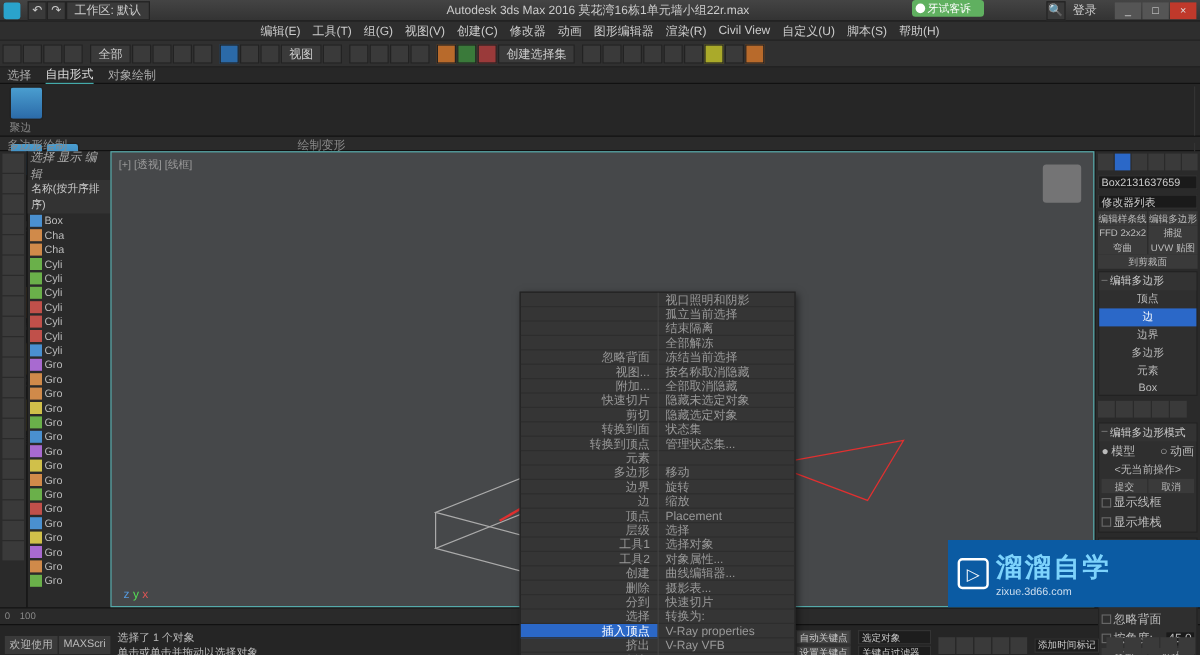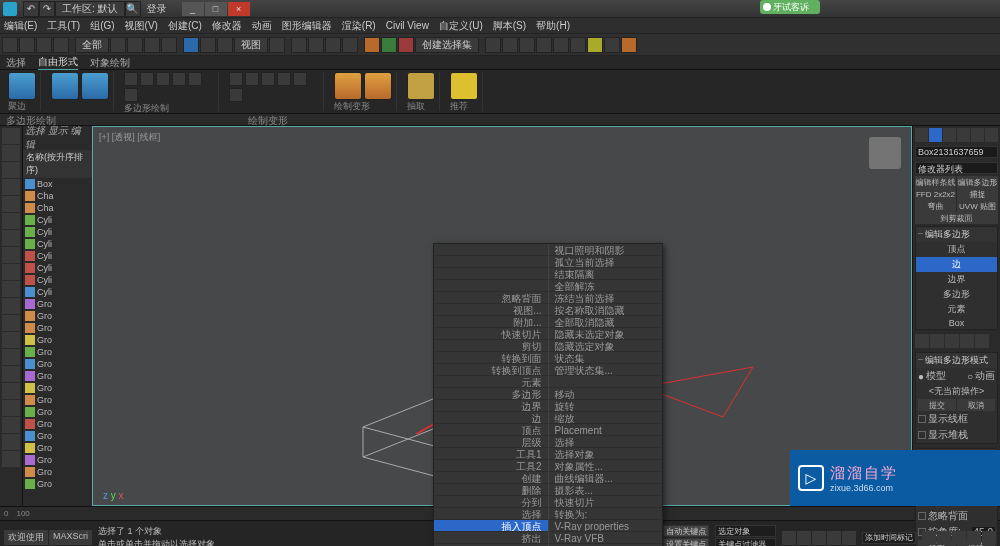--- a/index.html
+++ b/index.html
@@ -8,39 +8,39 @@
 
 .titlebar { height: 18px; background: linear-gradient(#444,#333); display: flex; align-items: center; padding: 0 3px; border-bottom: 1px solid #222; }
 .titlebar .logo { width: 14px; height: 14px; background: #2aa3cc; border-radius: 2px; }
 .titlebar .title-center { flex: 1; text-align: center; color: #ccc; font-size: 10px; }
 .titlebar .login-area { display: flex; gap: 6px; align-items: center; font-size: 10px; }
 .titlebar .winbtns { display: flex; margin-left: 8px; }
 .titlebar .winbtn { width: 22px; height: 14px; background: #555; margin-left: 1px; display: flex; align-items: center; justify-content: center; color: #ddd; font-size: 9px; }
 .titlebar .winbtn.close { background: #c0392b; }
 
 
-.menubar { height: 16px; background: #2e2e2e; display: flex; align-items: center; padding: 0 4px; gap: 10px; border-bottom: 1px solid #222; }
+.menubar { height: 16px; background: #2e2e2e; display: flex; align-items: center; padding: 0 4px; gap: 10px; border-bottom: 1px solid #222; justify-content: center; }
 .menubar span { color: #ccc; white-space: nowrap; }
 
 
 .toolbar-main { height: 22px; background: #303030; display: flex; align-items: center; gap: 1px; padding: 0 2px; border-bottom: 1px solid #222; }
 .tbtn { width: 16px; height: 16px; background: #3a3a3a; border: 1px solid #222; display: inline-flex; align-items: center; justify-content: center; }
 .tbtn.wide { width: auto; padding: 0 6px; }
 .tbtn.blue { background: #2b6aa8; }
 .tbtn.orange { background: #b86a2b; }
 .tbtn.green { background: #3a7a3a; }
 .tbtn.red { background: #9a3a3a; }
 .tbtn.yellow { background: #aaaa2a; }
 .sep { width: 4px; }
 
 
 .ribbon-tabs { height: 14px; background: #272727; display: flex; padding: 0 6px; gap: 12px; align-items: center; border-bottom: 1px solid #111; }
 .ribbon-tabs span { color: #aaa; }
 .ribbon-tabs span.active { color: #ddd; border-bottom: 1px solid #4aa; }
-.ribbon-body { height: 44px; background: #262626; display: flex; padding: 2px 4px; gap: 6px; border-bottom: 1px solid #111; }
+.ribbon-body { height: 44px; background: #262626; display: flex; padding: 2px 4px; gap: 6px; border-bottom: 1px solid #111; flex-direction: column; }
 .ribbon-group { display: flex; flex-direction: column; border-right: 1px solid #333; padding: 0 4px; }
 .ribbon-group .icons { display: flex; gap: 2px; flex-wrap: wrap; max-width: 90px; }
 .rb { width: 14px; height: 14px; background: #3a3a3a; border: 1px solid #222; }
 .rb.big { width: 28px; height: 28px; background: linear-gradient(#4a9ed0, #2b6aa8); border-radius: 3px; }
 .ribbon-group .label { color: #888; font-size: 9px; margin-top: auto; white-space: nowrap; }
 .ribbon-footer { height: 12px; background: #2a2a2a; display: flex; font-size: 9px; color: #888; border-bottom: 1px solid #111; }
 .ribbon-footer span { padding: 0 6px; }
 
 
 .main { display: flex; height: 380px; }
@@ -101,35 +101,36 @@
 .status-spacer { flex: 1; }
 .spin-group { display: flex; gap: 2px; }
 .spin { display: flex; align-items: center; background: #1d1d1d; border: 1px solid #333; padding: 0 2px; height: 12px; font-size: 8px; color: #ccc; }
 .playback { display: flex; gap: 1px; }
 .pbtn { width: 14px; height: 14px; background: #3a3a3a; }
 
 
 .watermark { position: absolute; right: 0; bottom: 40px; width: 210px; height: 56px; background: #0b5ba3; display: flex; align-items: center; gap: 6px; padding: 4px 8px; }
 .watermark .play { width: 26px; height: 26px; border: 2px solid #fff; border-radius: 4px; display: flex; align-items: center; justify-content: center; color: #fff; font-size: 14px; }
 .watermark .txt { display: flex; flex-direction: column; }
-.watermark .big { color: #f9a8d4; font-size: 15px; font-weight: normal; letter-spacing: 2px; }
+.watermark .big { color: #7dd3fc; font-size: 22px; font-weight: bold; letter-spacing: 2px; }
 .watermark .small { color: #cde; font-size: 9px; }
 .extra-tag { position: absolute; top: 0; right: 180px; width: 60px; height: 14px; background: #60b060; border-radius: 3px; display:flex; align-items:center; padding: 0 3px; gap:2px; }
 .extra-tag .dot { width:8px;height:8px;background:#fff;border-radius:50%; }
 .extra-tag span { color:#fff;font-size:9px; }
 </style>
 </head>
 <body>
 
 <div class="titlebar">
   <div class="logo"></div>
   <div style="width:6px"></div>
   <span class="tbtn">↶</span>
   <span class="tbtn">↷</span>
   <span class="tbtn wide">工作区: 默认</span>
+  <div class="title-center">Autodesk 3ds Max 2016   莫花湾16栋1单元墙小组22r.max</div>
   <div class="login-area">
     <span class="tbtn">🔍</span>
     <span>登录</span>
     <div class="winbtns">
       <div class="winbtn">_</div>
       <div class="winbtn">□</div>
       <div class="winbtn close">×</div>
     </div>
   </div>
 </div>

